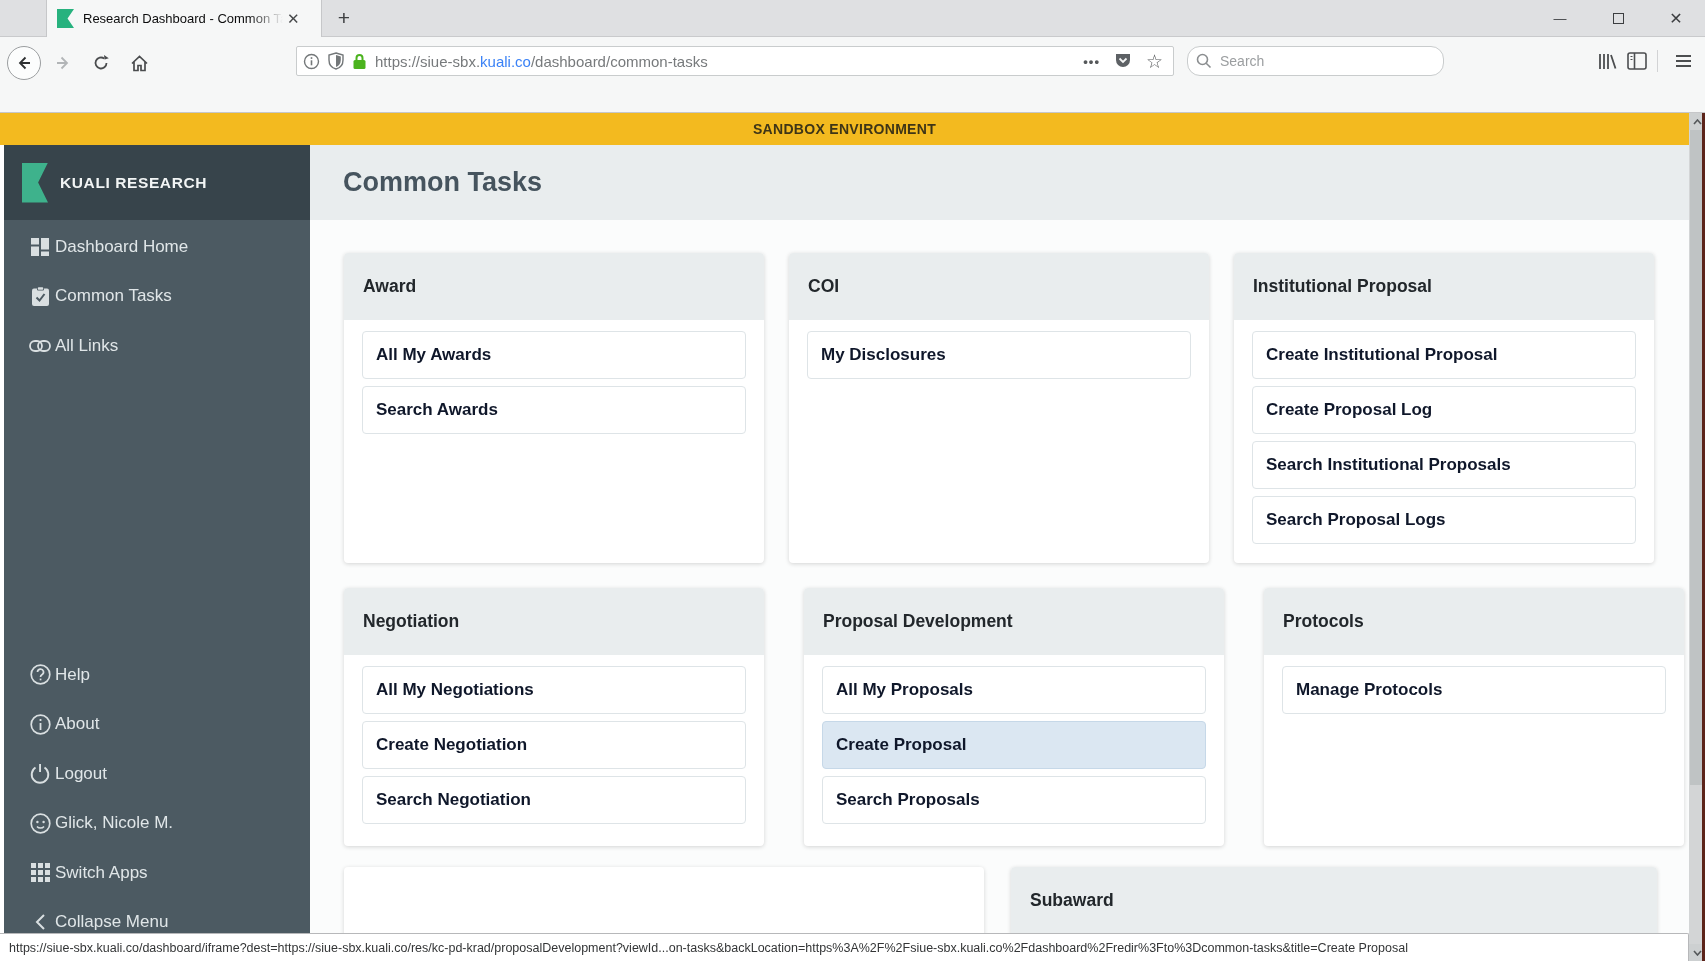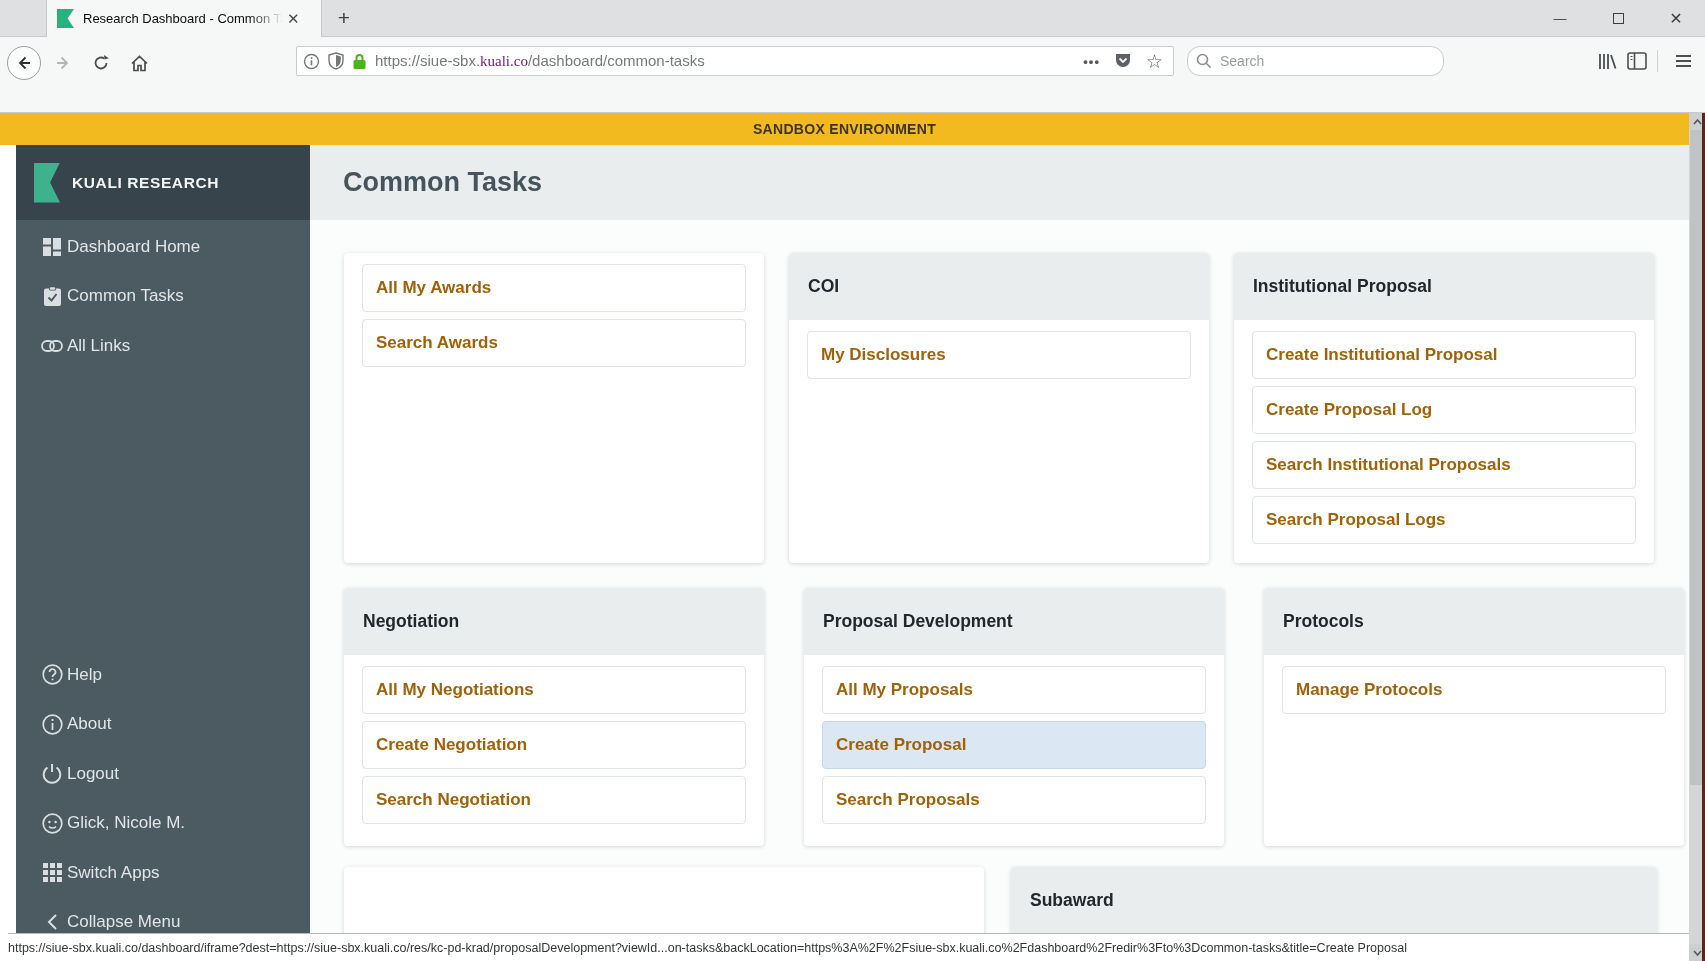--- a/index.html
+++ b/index.html
@@ -29,40 +29,40 @@
 
   .navbar { position:absolute; left:0; top:37px; width:1705px; height:52px; background:#f6f7f7;
     display:flex; align-items:center; }
   .nav-icon { display:flex; align-items:center; justify-content:center; flex:none; }
   .back-circle { width:34px; height:34px; border:1px solid #9b9ea0; border-radius:50%;
     background:#fcfdfd; margin-left:7px; }
   .fwd, .reload, .home { width:32px; height:32px; margin-left:6px; }
   .urlbar { position:absolute; left:296px; top:9px; width:878px; height:30px; background:#fff;
     border:1px solid #c9cccd; border-radius:2px; display:flex; align-items:center; padding:0 6px; }
   .urlbar .txt { font-size:15px; white-space:nowrap; overflow:hidden; flex:1; margin-left:8px; }
-  .u-dim { color:#777a7c; } .u-domain { color:#701a75;font-family:Liberation Serif, serif; }
+  .u-dim { color:#777a7c; } .u-domain { color:#3b82f6; }
   .url-right { display:flex; align-items:center; gap:14px; margin-right:4px; }
   .dots { color:#55585a; font-size:13px; letter-spacing:1px; font-weight:bold; }
   .star { color:#55585a; font-size:19px; line-height:19px; }
   .searchbox { position:absolute; left:1187px; top:9px; width:257px; height:30px; background:#fff;
     border:1px solid #c9cccd; border-radius:13px; display:flex; align-items:center; padding:0 8px; }
   .searchbox .ph { color:#9b9ea0; font-size:14px; margin-left:8px; }
   .toolbar-right { position:absolute; right:6px; top:9px; height:30px; display:flex; align-items:center; gap:10px; }
   .vsep { width:1px; height:22px; background:#d2d3d5; }
   .hamburger { display:flex; flex-direction:column; gap:3px; padding:0 8px; }
   .hamburger i { display:block; width:15px; height:2px; background:#4c4e50; }
   .bookmarksbar { position:absolute; left:0; top:89px; width:1705px; height:24px; background:#f6f7f7;
     border-bottom:1px solid #c6c7c9; }
 
   
   .banner { position:absolute; left:0; top:113px; width:1689px; height:32px; background:#f3ba1f;
     display:flex; align-items:center; justify-content:center; }
   .banner span { font-size:14px; font-weight:bold; color:#3e3517; letter-spacing:.3px; }
 
-  .sidebar { position:absolute; left:16px; top:145px; width:310px; height:816px; background:#4c5a62; }
+  .sidebar { position:absolute; left:4px; top:145px; width:310px; height:816px; background:#4c5a62; }
   .brand { height:75px; background:#37444b; display:flex; align-items:center; padding-left:18px; }
   .brand-logo { width:26px; height:40px; background:#3eb28c;
     clip-path:polygon(0 0,100% 0,62% 50%,100% 100%,0 100%); flex:none; }
   .brand-name { color:#f2f5f5; font-weight:bold; font-size:15.5px; letter-spacing:.6px; margin-left:12px; }
   .side-nav { position:absolute; left:0; top:77px; width:100%; }
   .side-nav.bottom { top:505px; }
   .side-item { height:49.5px; display:flex; align-items:center; padding-left:25px; color:#e0e6e8; }
   .side-item .ic { width:22px; height:22px; flex:none; display:flex; align-items:center; justify-content:center; }
   .side-item .lbl { margin-left:4px; font-size:17px; }
 
@@ -78,34 +78,34 @@
     display:flex; flex-direction:column; }
   .c-std { width:420px; }
   .r1 { height:310px; } .r2 { height:258px; }
   .c-wide1 { width:640px; height:239px; } .c-wide2 { width:646px; height:239px; }
   .card-header { height:67px; flex:none; background:#e9edee; border-radius:4px 4px 0 0;
     display:flex; align-items:center; padding-left:19px; }
   .card-header span { font-size:17.5px; font-weight:bold; color:#22272b; }
   .card-body { flex:1; padding:11px 18px 0 18px; }
   .item { height:48px; border:1px solid #dee4e7; border-radius:4px; margin-bottom:7px;
     display:flex; align-items:center; padding-left:13px; background:#fff; }
-  .item a { color:#a16207; font-weight:bold; font-size:17px; text-decoration:none; }
+  .item a { color:#0f172a; font-weight:bold; font-size:17px; text-decoration:none; }
   .item.hover { background:#dbe7f2; border-color:#c6d8e8; }
 
   
   .scrollbar { position:absolute; left:1689px; top:113px; width:16px; height:848px; background:#d3d5d6; z-index:60; }
   .sb-btn { position:absolute; left:0; width:16px; height:17px; background:#cdd0d1;
     display:flex; align-items:center; justify-content:center; }
   .sb-up { top:0; } .sb-down { bottom:0; }
   .sb-thumb { position:absolute; left:1px; top:17px; width:14px; height:655px; background:#bfc3c4; }
   .edge-strip { position:absolute; left:1702px; top:113px; width:3px; height:848px; background:#5c241a; z-index:70; }
 
-  .statusbar { position:absolute; left:8px; top:933px; width:1689px; height:28px; background:#fff;
+  .statusbar { position:absolute; left:0; top:933px; width:1689px; height:28px; background:#fff;
     border-top:1px solid #b7b8ba; border-right:1px solid #b7b8ba; border-radius:0 2px 0 0; z-index:50;
-    display:flex; align-items:center; }
+    display:flex; align-items:center; padding-left:9px; }
   .statusbar span { font-size:12.5px; color:#333536; white-space:nowrap; overflow:hidden; }
 </style>
 </head>
 <body>
 
 <div class="titlebar">
   <div class="tab">
     <span class="tab-favicon"></span>
     <span class="tab-title">Research Dashboard - Common Tasks</span>
     <span class="tab-close">✕</span>
@@ -324,20 +324,23 @@
   </div>
 </div>
 
 <div class="main">
   <div class="title-band">
     <h1>Common Tasks</h1>
   </div>
 
   <div class="row row1">
     <div class="card c-std r1">
+      <div class="card-header">
+          <span>Award</span>
+        </div>
       <div class="card-body">
         <div class="item">
             <a>All My Awards</a>
           </div>
         <div class="item">
             <a>Search Awards</a>
           </div>
       </div>
     </div>
     <div class="card c-std r1">

